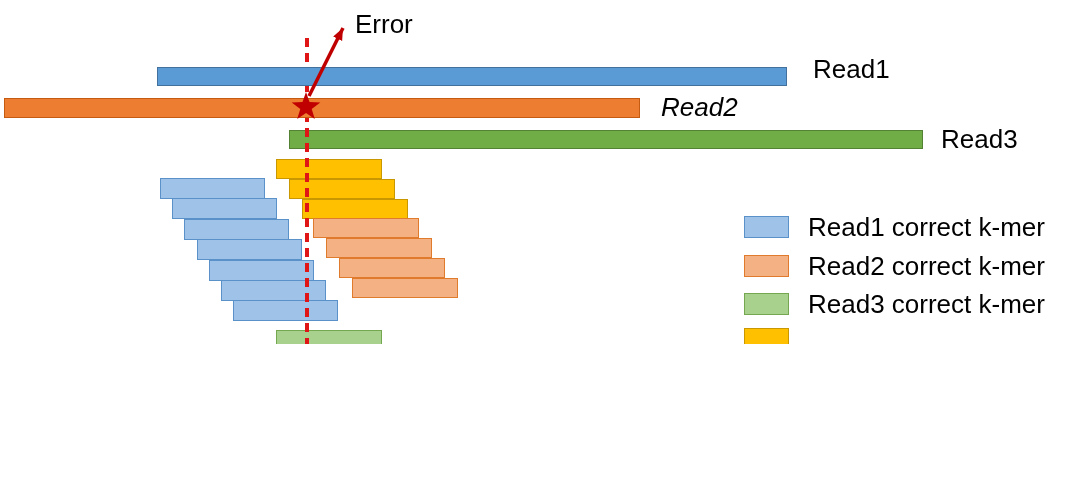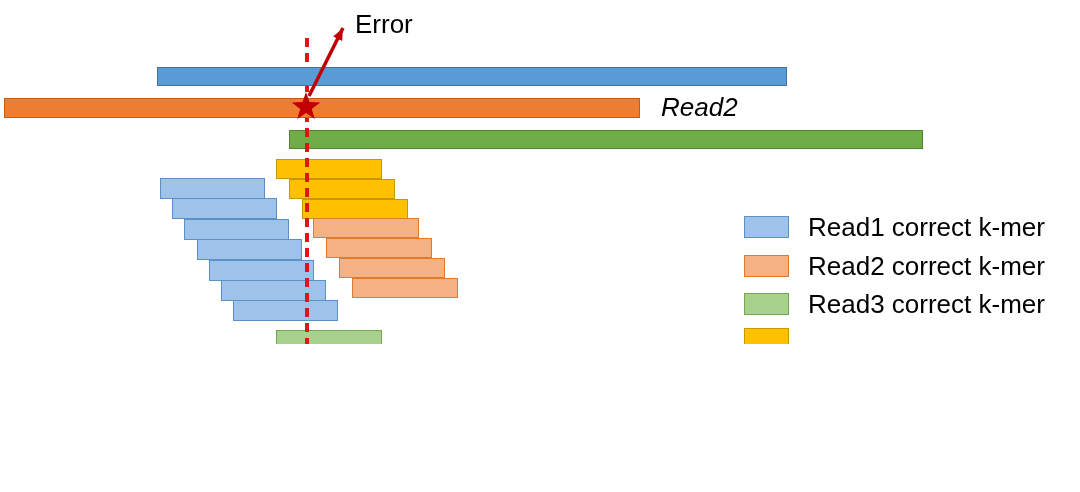--- a/index.html
+++ b/index.html
@@ -91,21 +91,23 @@
       <marker id="arrow-head" markerUnits="userSpaceOnUse" markerWidth="16" markerHeight="14" refX="12" refY="5" orient="auto">
         <path id="arrow-head-path" d="M0,0 L12,5 L0,10 Z" fill="#C00000"></path>
       </marker>
     </defs>
     <line id="error-arrow" stroke-width="3.5" marker-end="url(#arrow-head)" x1="309" y1="96" x2="343" y2="28" stroke="#C00000"></line>
     <path id="error-star" d="M306.0,92.0L309.5,102.1L320.3,102.4L311.7,108.9L314.8,119.1L306.0,113.0L297.2,119.1L300.3,108.9L291.7,102.4L302.5,102.1Z" fill="#C00000"></path>
   </svg>
 
   <div class="layer" id="layer-labels">
     <div class="fig-label" id="error-label" style="left: 355px; top: 9px;">Error</div>
+    <div class="read-label" id="read1-label" style="left: 813px; top: 54px;">Read1</div>
     <div class="read-label" id="read2-label" style="left: 661px; top: 92px; font-style: italic;">Read2</div>
+    <div class="read-label" id="read3-label" style="left: 941px; top: 124px;">Read3</div>
     <div id="legend">
         <div class="legend-row" style="left: 744px; top: 213px;">
           <span class="swatch" style="width: 45px; height: 22px; background: rgb(159, 195, 232); border-color: rgb(91, 145, 201);"></span>
           <span class="legend-label" style="margin-left: 19px;">Read1 correct k-mer</span>
         </div>
         <div class="legend-row" style="left: 744px; top: 252px;">
           <span class="swatch" style="width: 45px; height: 22px; background: rgb(244, 177, 131); border-color: rgb(224, 123, 46);"></span>
           <span class="legend-label" style="margin-left: 19px;">Read2 correct k-mer</span>
         </div>
         <div class="legend-row" style="left: 744px; top: 290px;">

